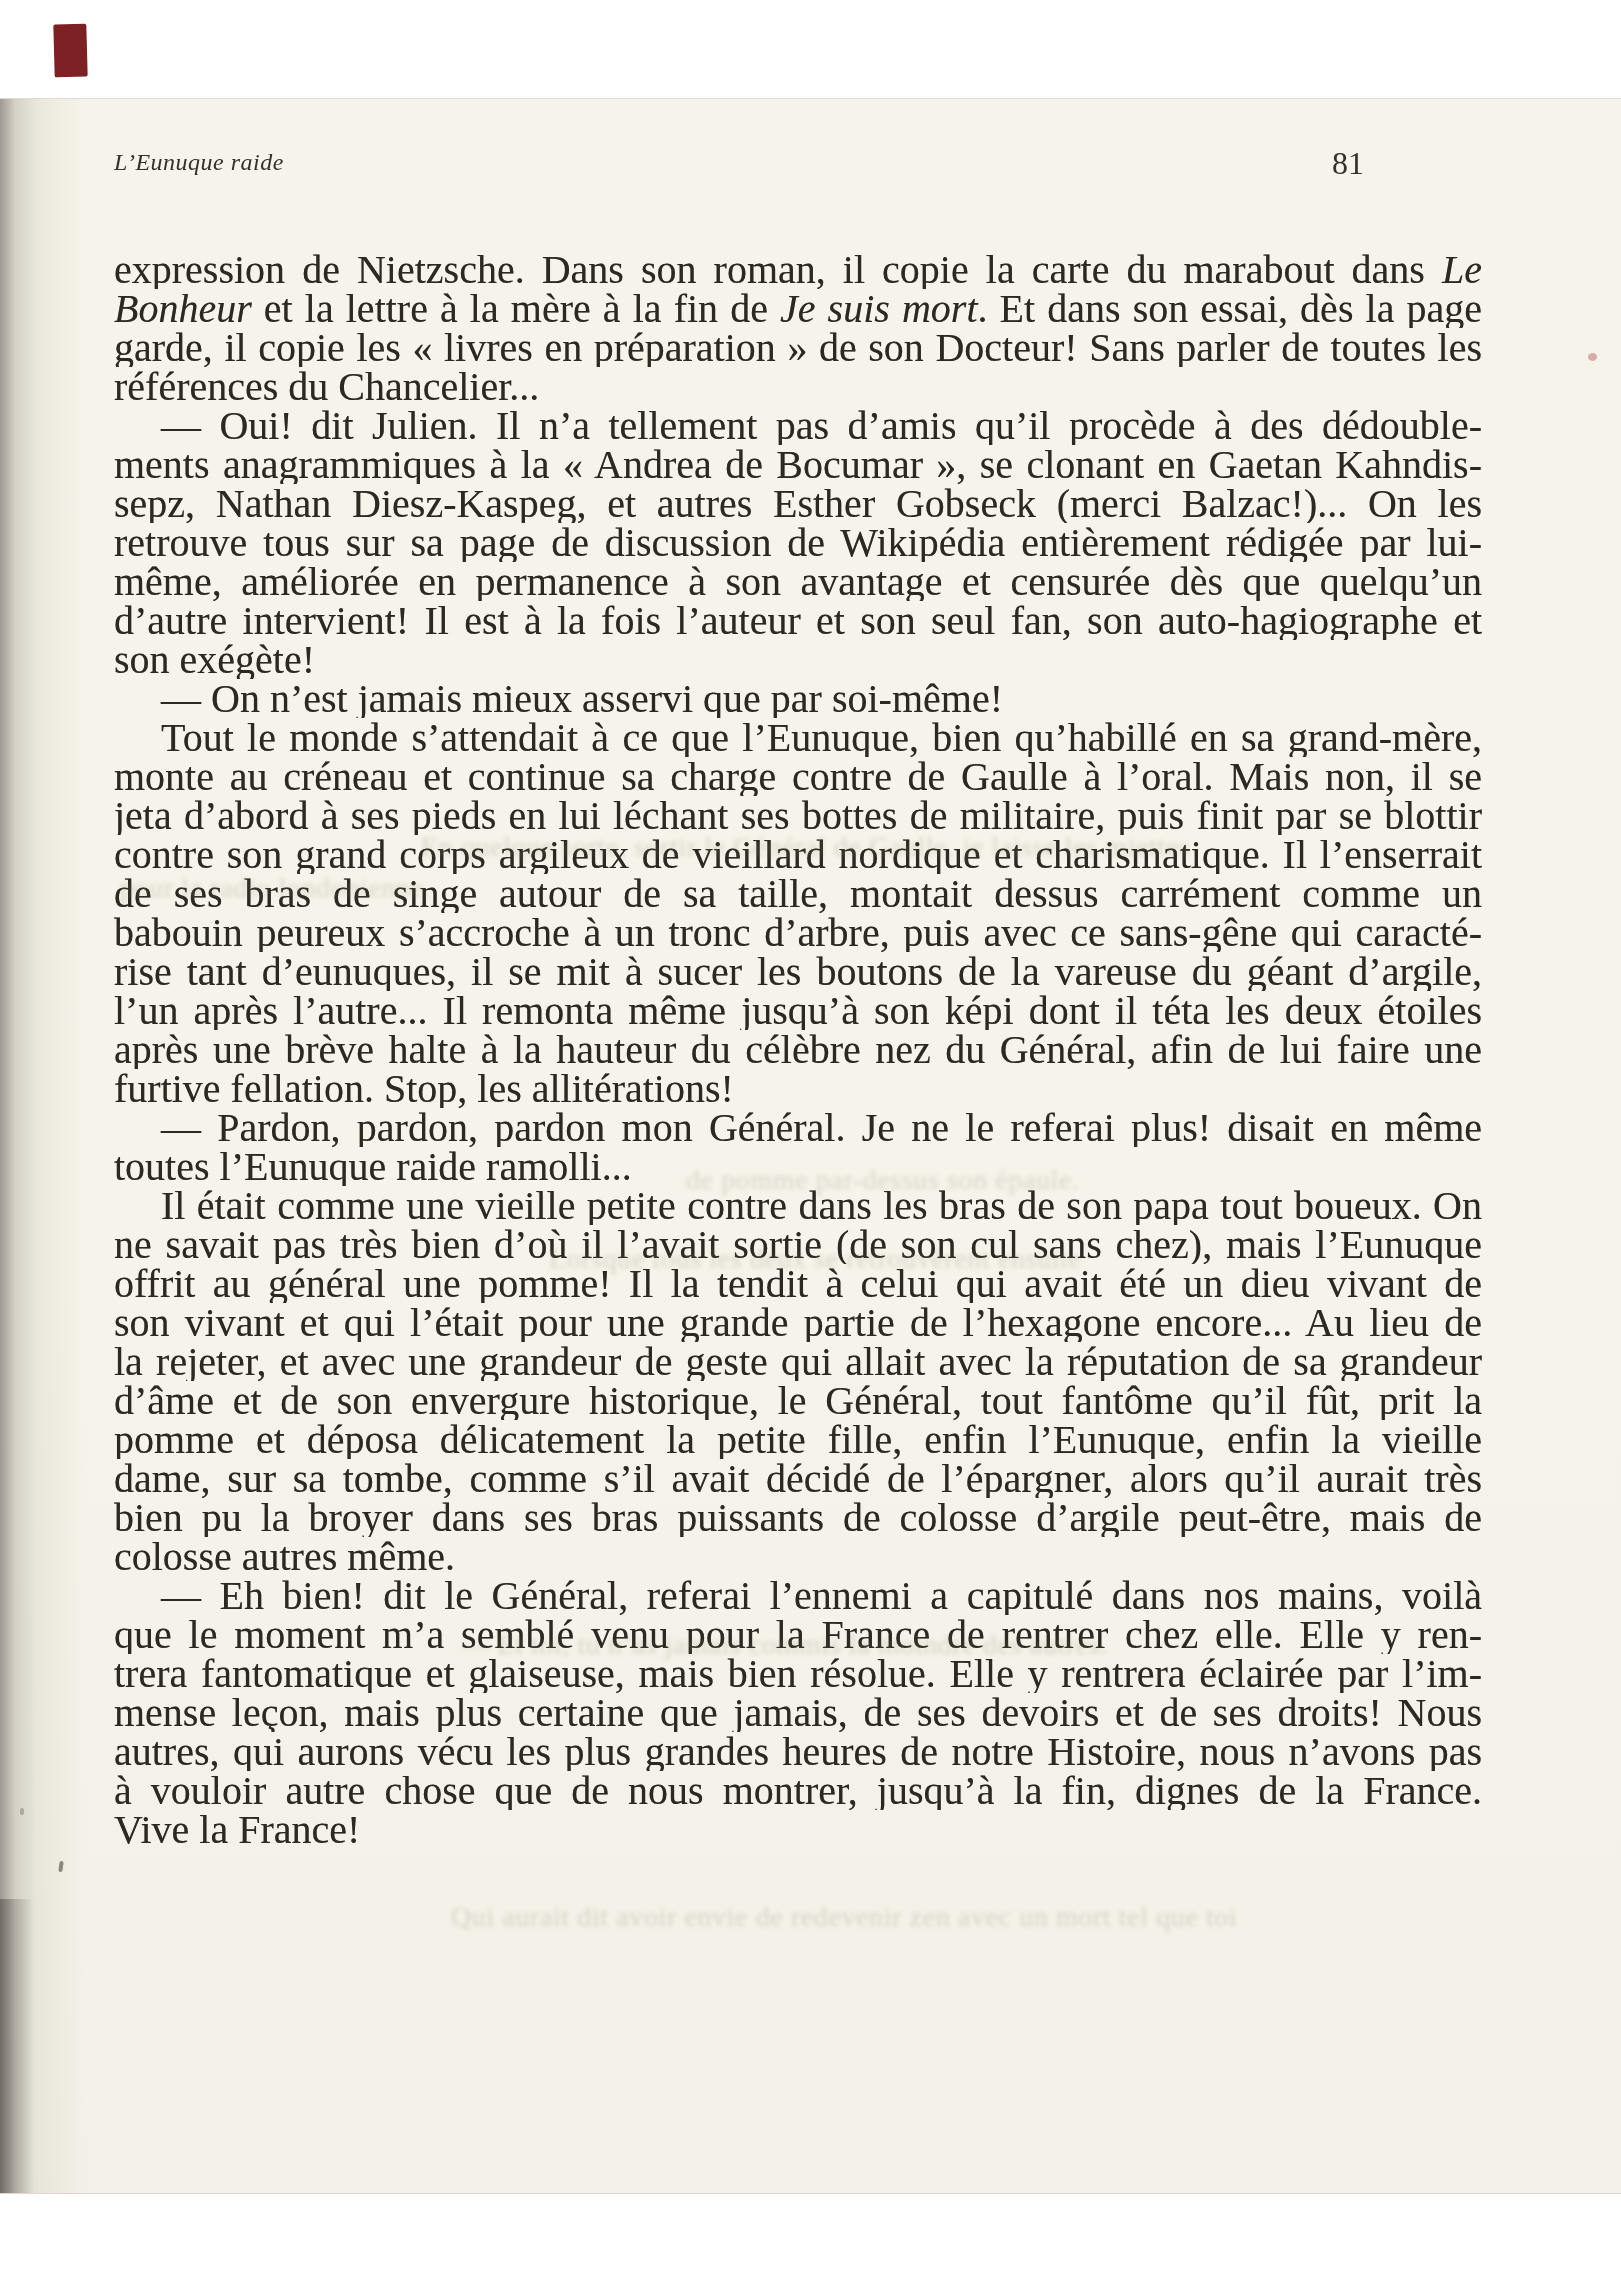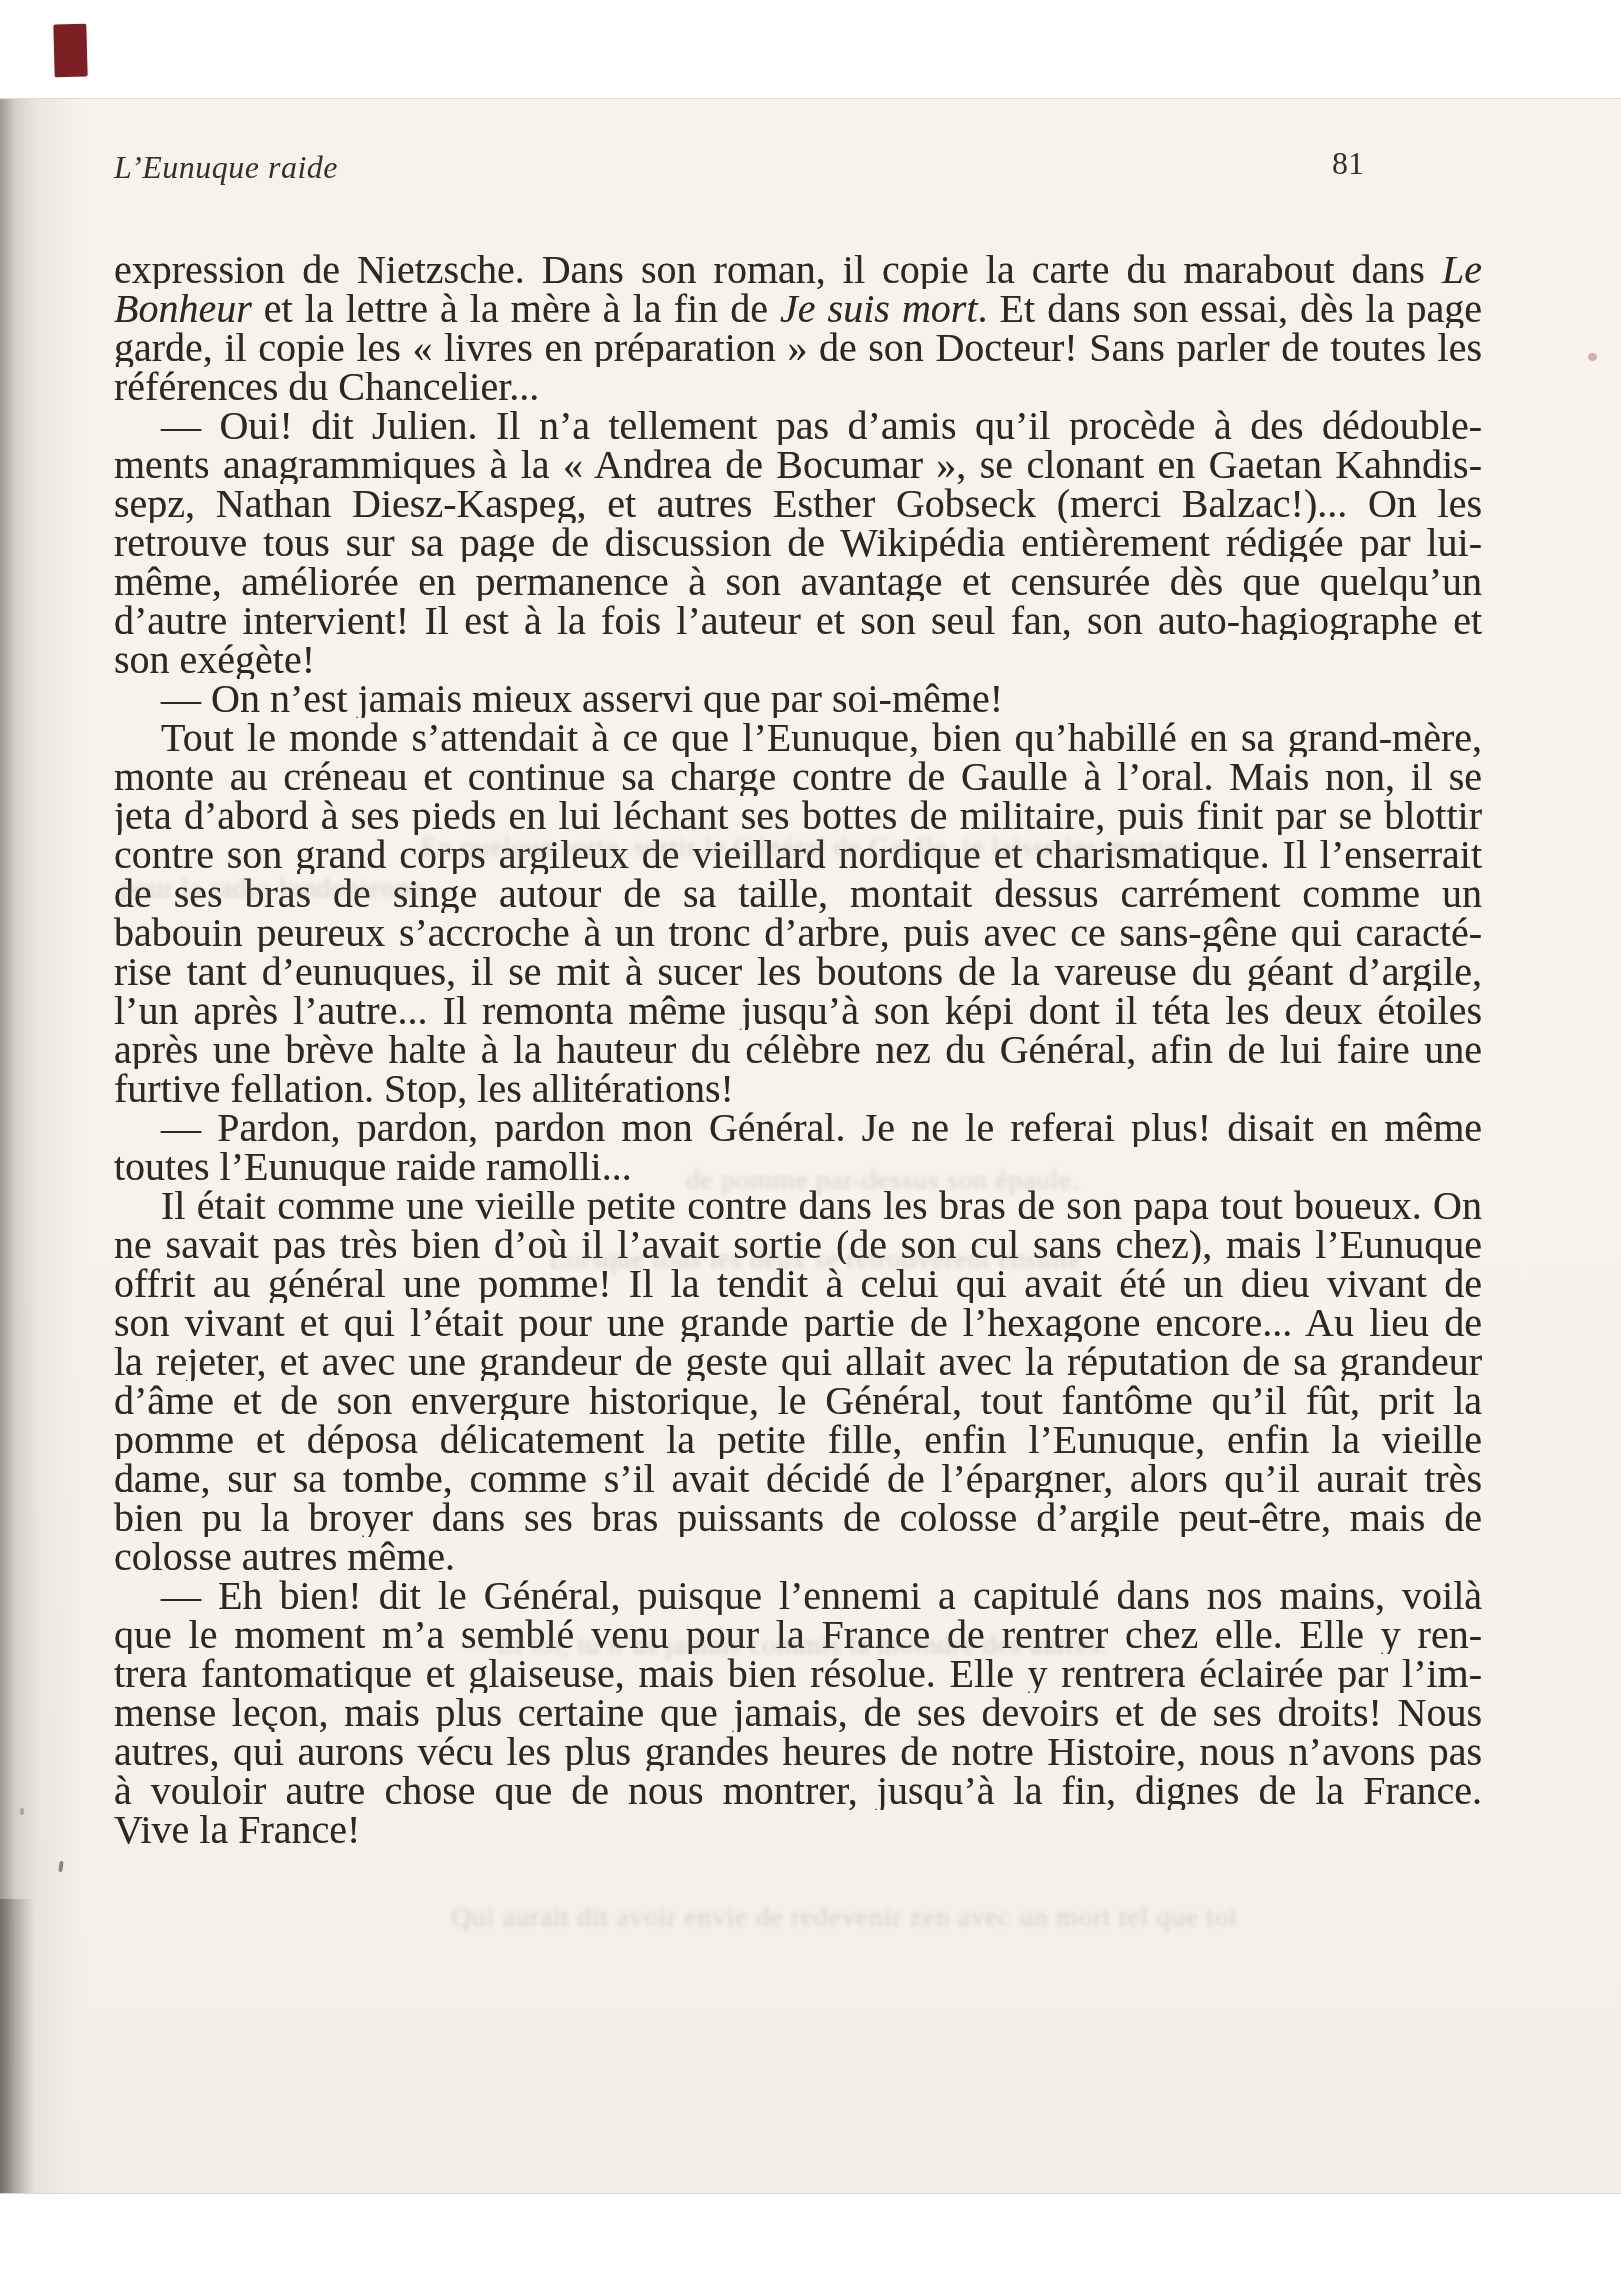--- a/index.html
+++ b/index.html
@@ -27,21 +27,21 @@
       rgba(150,143,130,0.12) 44%,
       rgba(0,0,0,0) 100%);
   }
   .gutter-shadow-bottom {
     position: absolute; left: 0; bottom: 0; width: 45px; height: 294px;
     background: linear-gradient(90deg, rgba(48,44,38,0.40), rgba(0,0,0,0) 75%);
   }
   
   .running-header {
     position: absolute; left: 114px; top: 149px;
-    font-style: italic; font-size: 32px; color: #35302a;
+    font-style: italic; font-size: 24px; color: #35302a;
     letter-spacing: 0.5px;
   }
   .page-number {
     position: absolute; left: 1332px; top: 145px;
     font-size: 32px; color: #35302a;
   }
   
   .body-text {
     position: absolute; left: 114px; top: 250px; width: 1368px;
     font-size: 40px; line-height: 39px;
@@ -143,21 +143,21 @@
       <div class="line"><span>offrit au général une pomme! Il la tendit à celui qui avait été un dieu vivant de</span></div>
       <div class="line"><span>son vivant et qui l’était pour une grande partie de l’hexagone encore... Au lieu de</span></div>
       <div class="line"><span>la rejeter, et avec une grandeur de geste qui allait avec la réputation de sa grandeur</span></div>
       <div class="line"><span>d’âme et de son envergure historique, le Général, tout fantôme qu’il fût, prit la</span></div>
       <div class="line"><span>pomme et déposa délicatement la petite fille, enfin l’Eunuque, enfin la vieille</span></div>
       <div class="line"><span>dame, sur sa tombe, comme s’il avait décidé de l’épargner, alors qu’il aurait très</span></div>
       <div class="line"><span>bien pu la broyer dans ses bras puissants de colosse d’argile peut-être, mais de</span></div>
       <div class="line last"><span>colosse autres même.</span></div>
     </div>
     <div class="paragraph indent">
-      <div class="line"><span>— Eh bien! dit le Général, puisque l’ennemi a capitulé dans nos mains, voilà</span></div>
+      <div class="line"><span>— Eh bien! dit le Général, referai l’ennemi a capitulé dans nos mains, voilà</span></div>
       <div class="line"><span>que le moment m’a semblé venu pour la France de rentrer chez elle. Elle y ren-</span></div>
       <div class="line"><span>trera fantomatique et glaiseuse, mais bien résolue. Elle y rentrera éclairée par l’im-</span></div>
       <div class="line"><span>mense leçon, mais plus certaine que jamais, de ses devoirs et de ses droits! Nous</span></div>
       <div class="line"><span>autres, qui aurons vécu les plus grandes heures de notre Histoire, nous n’avons pas</span></div>
       <div class="line"><span>à vouloir autre chose que de nous montrer, jusqu’à la fin, dignes de la France.</span></div>
       <div class="line last"><span>Vive la France!</span></div>
     </div>
   </div>
 
 <div class="ghost ghost-1">En quelque sorte, sortir le Général de Gaulle, je laisse les miettes</div>

